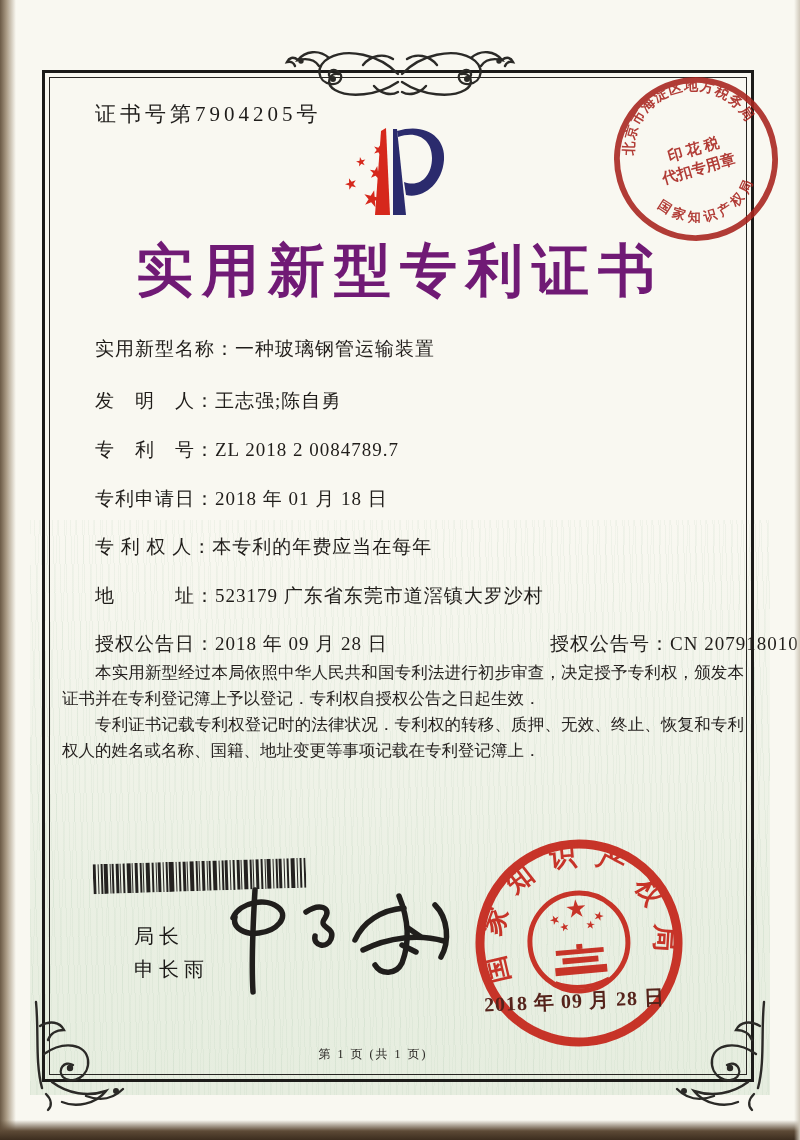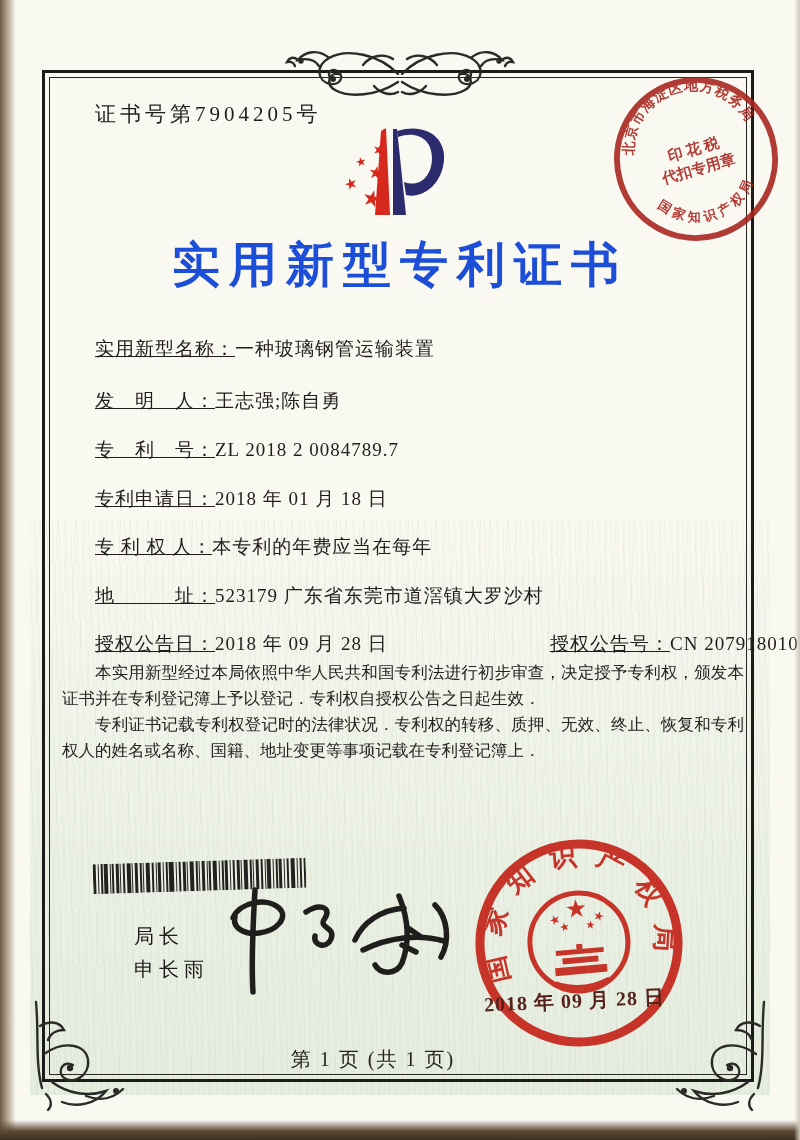--- a/index.html
+++ b/index.html
@@ -29,29 +29,29 @@
   .frame{
     left:42px;top:70px;width:712px;height:1012px;
     border:3px solid #1c1b19;box-sizing:border-box;
   }
   .frame::before{
     content:"";position:absolute;left:4px;top:4px;right:4px;bottom:4px;
     border:1.4px solid #282623;
   }
   .cert-no{left:95px;top:100px;font-size:21px;letter-spacing:4px;color:#1f1d1b;}
   .title{left:0;top:233px;width:800px;text-align:center;
-    font-size:48px;font-weight:bold;letter-spacing:9px;color:#1d4ed8;}
+    font-size:57px;font-weight:bold;letter-spacing:9px;color:#701a75;}
   .row{left:95px;font-size:19px;letter-spacing:1px;color:#201d1a;white-space:nowrap;}
-  .row .lbl{color:#201d1a;text-decoration:underline;}
+  .row .lbl{color:#201d1a;}
   .row2{left:455px;top:0;position:absolute;white-space:nowrap;}
   .paras{left:62px;top:660px;width:682px;font-size:16.5px;line-height:26px;
     text-align:justify;color:#262220;}
   .paras p{margin:0;text-indent:2em;}
   .signer{left:102px;font-size:20px;letter-spacing:5px;color:#1d1b19;margin-left:32px;}
-  .footer{left:0;top:1046px;width:746px;text-align:center;font-size:20px;letter-spacing:2px;color:#24211e;}
+  .footer{left:0;top:1046px;width:746px;text-align:center;font-size:12px;letter-spacing:2px;color:#24211e;}
   .seal-date{left:484px;top:987px;width:210px;font-size:20px;font-weight:bold;letter-spacing:1px;
     color:#55231b;transform:rotate(-2.5deg);}
   .tax-stamp{left:603px;top:66px;transform:rotate(-16deg);opacity:.88;}
   .office-seal{left:468px;top:832px;transform:rotate(-5deg);opacity:.93;}
   .barcode{left:93px;top:861px;transform:rotate(-1.8deg);}
   .signature{left:203px;top:884px;}
   .logo{left:334px;top:100px;}
   .orn-top{left:281px;top:38px;}
   .orn-bl{left:26px;top:996px;}
   .orn-br{left:674px;top:996px;transform:scaleX(-1);}

